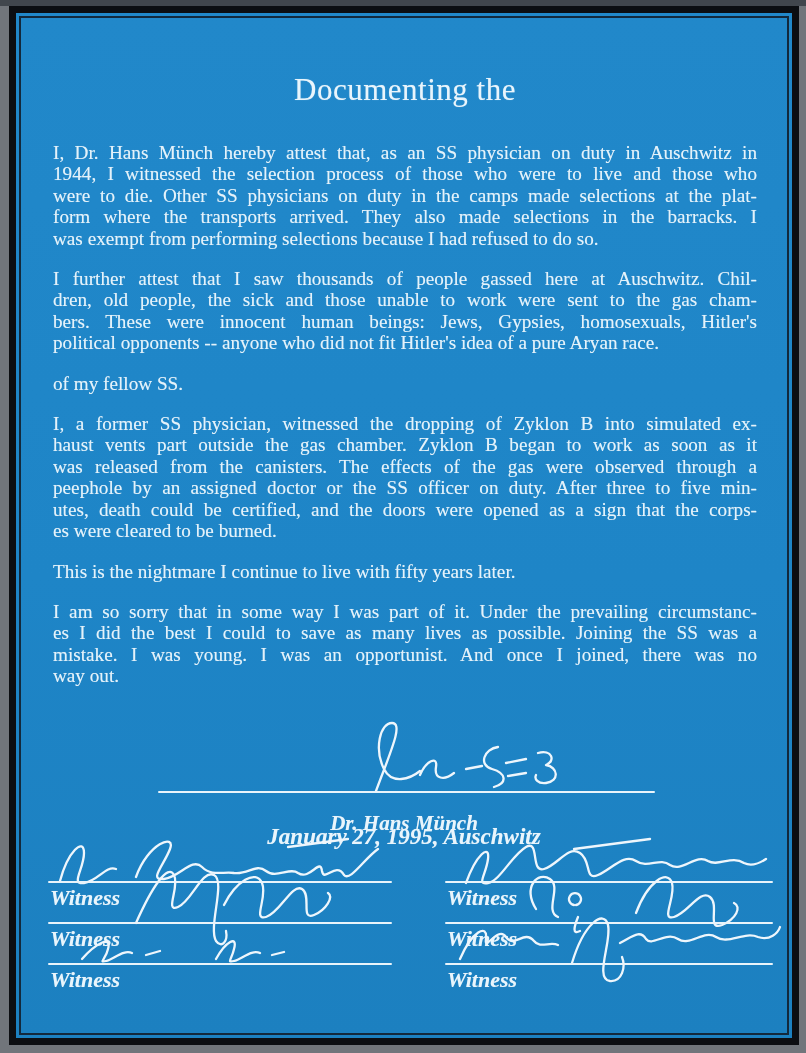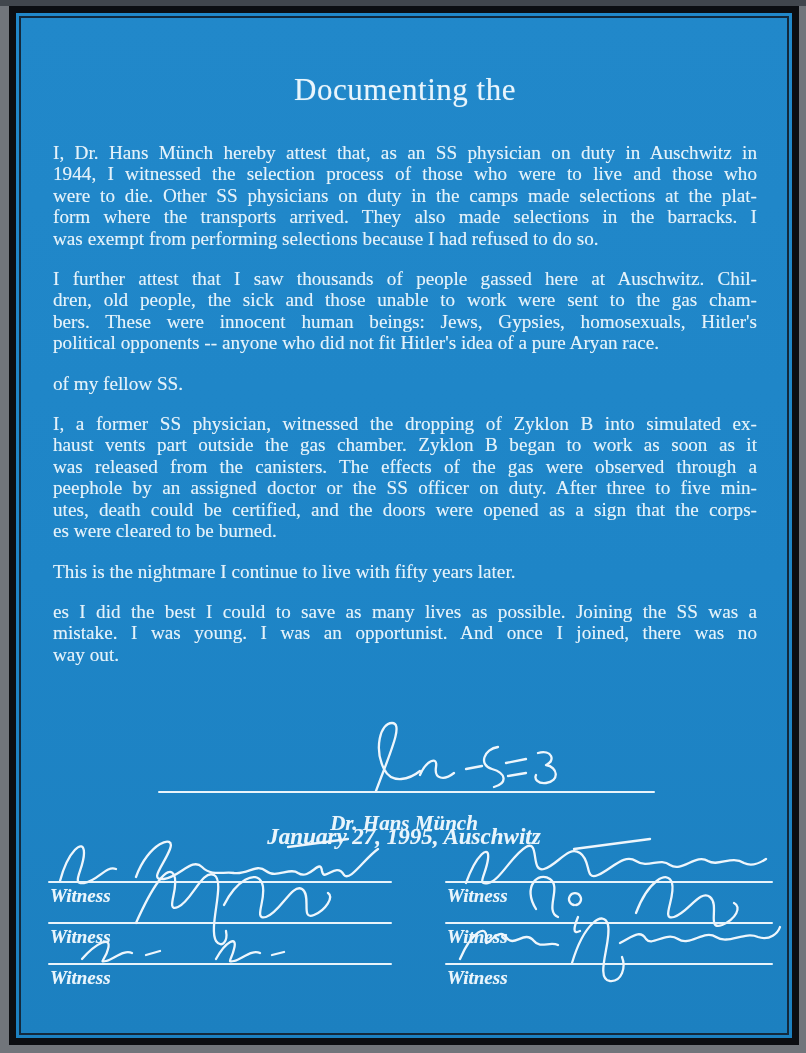--- a/index.html
+++ b/index.html
@@ -34,21 +34,21 @@
   .script-svg path{fill:none;stroke:#eef6fc;stroke-width:2.3;stroke-linecap:round;stroke-linejoin:round;}
   .signer, .dateline{
     position:absolute;left:0;right:0;text-align:center;
     font-weight:bold;font-style:italic;color:#e9f5fc;
     text-shadow:0 0 .7px rgba(233,245,252,.5);
   }
   .signer{top:798px;font-size:21px;}
   .dateline{top:811px;font-size:23px;}
   .wlabel{
     position:absolute;font-weight:bold;font-style:italic;
-    font-size:19px;color:#e9f5fc;text-shadow:0 0 .7px rgba(233,245,252,.5);
+    font-size:22px;color:#e9f5fc;text-shadow:0 0 .7px rgba(233,245,252,.5);
   }
   
   .sign-line{left:142px;top:778px;width:497px;}
   
   .wl-line{left:32px;width:344px;}
   .wr-line{left:429px;width:328px;}
   .r1{top:868px;} .r2{top:909px;} .r3{top:950px;}
   .lbl-l{left:34px;} .lbl-r{left:431px;}
   .lbl-r1{top:872px;} .lbl-r2{top:913px;} .lbl-r3{top:954px;}
 </style>
@@ -85,20 +85,21 @@
             <div class="line">haust vents part outside the gas chamber.  Zyklon B began to work as soon as it</div>
             <div class="line">was released from the canisters.  The effects of the gas were observed through a</div>
             <div class="line">peephole by an assigned doctor or the SS officer on duty.  After three to five min-</div>
             <div class="line">utes, death could be certified, and the doors were opened as a sign that the corps-</div>
             <div class="line last">es were cleared to be burned.</div>
           </div>
           <div class="paragraph">
             <div class="line last">This is the nightmare I continue to live with fifty years later.</div>
           </div>
           <div class="paragraph">
+            <div class="line">I am so sorry that in some way I was part of it.  Under the prevailing circumstanc-</div>
             <div class="line">es I did the best I could to save as many lives as possible.  Joining the SS was a</div>
             <div class="line">mistake.  I was young.  I was an opportunist.  And once I joined, there was no</div>
             <div class="line last">way out.</div>
           </div>
         </div>
     </div>
 
     <svg class="script-svg" style="left:300px;top:706px;" width="250" height="86" viewBox="0 0 250 86">
       <path d="M60,72 C74,34 88,4 76,4 C64,4 58,30 68,50 C76,66 94,60 104,52"></path>
       <path d="M104,56 C110,42 122,36 120,48 C118,60 128,62 138,54"></path>

